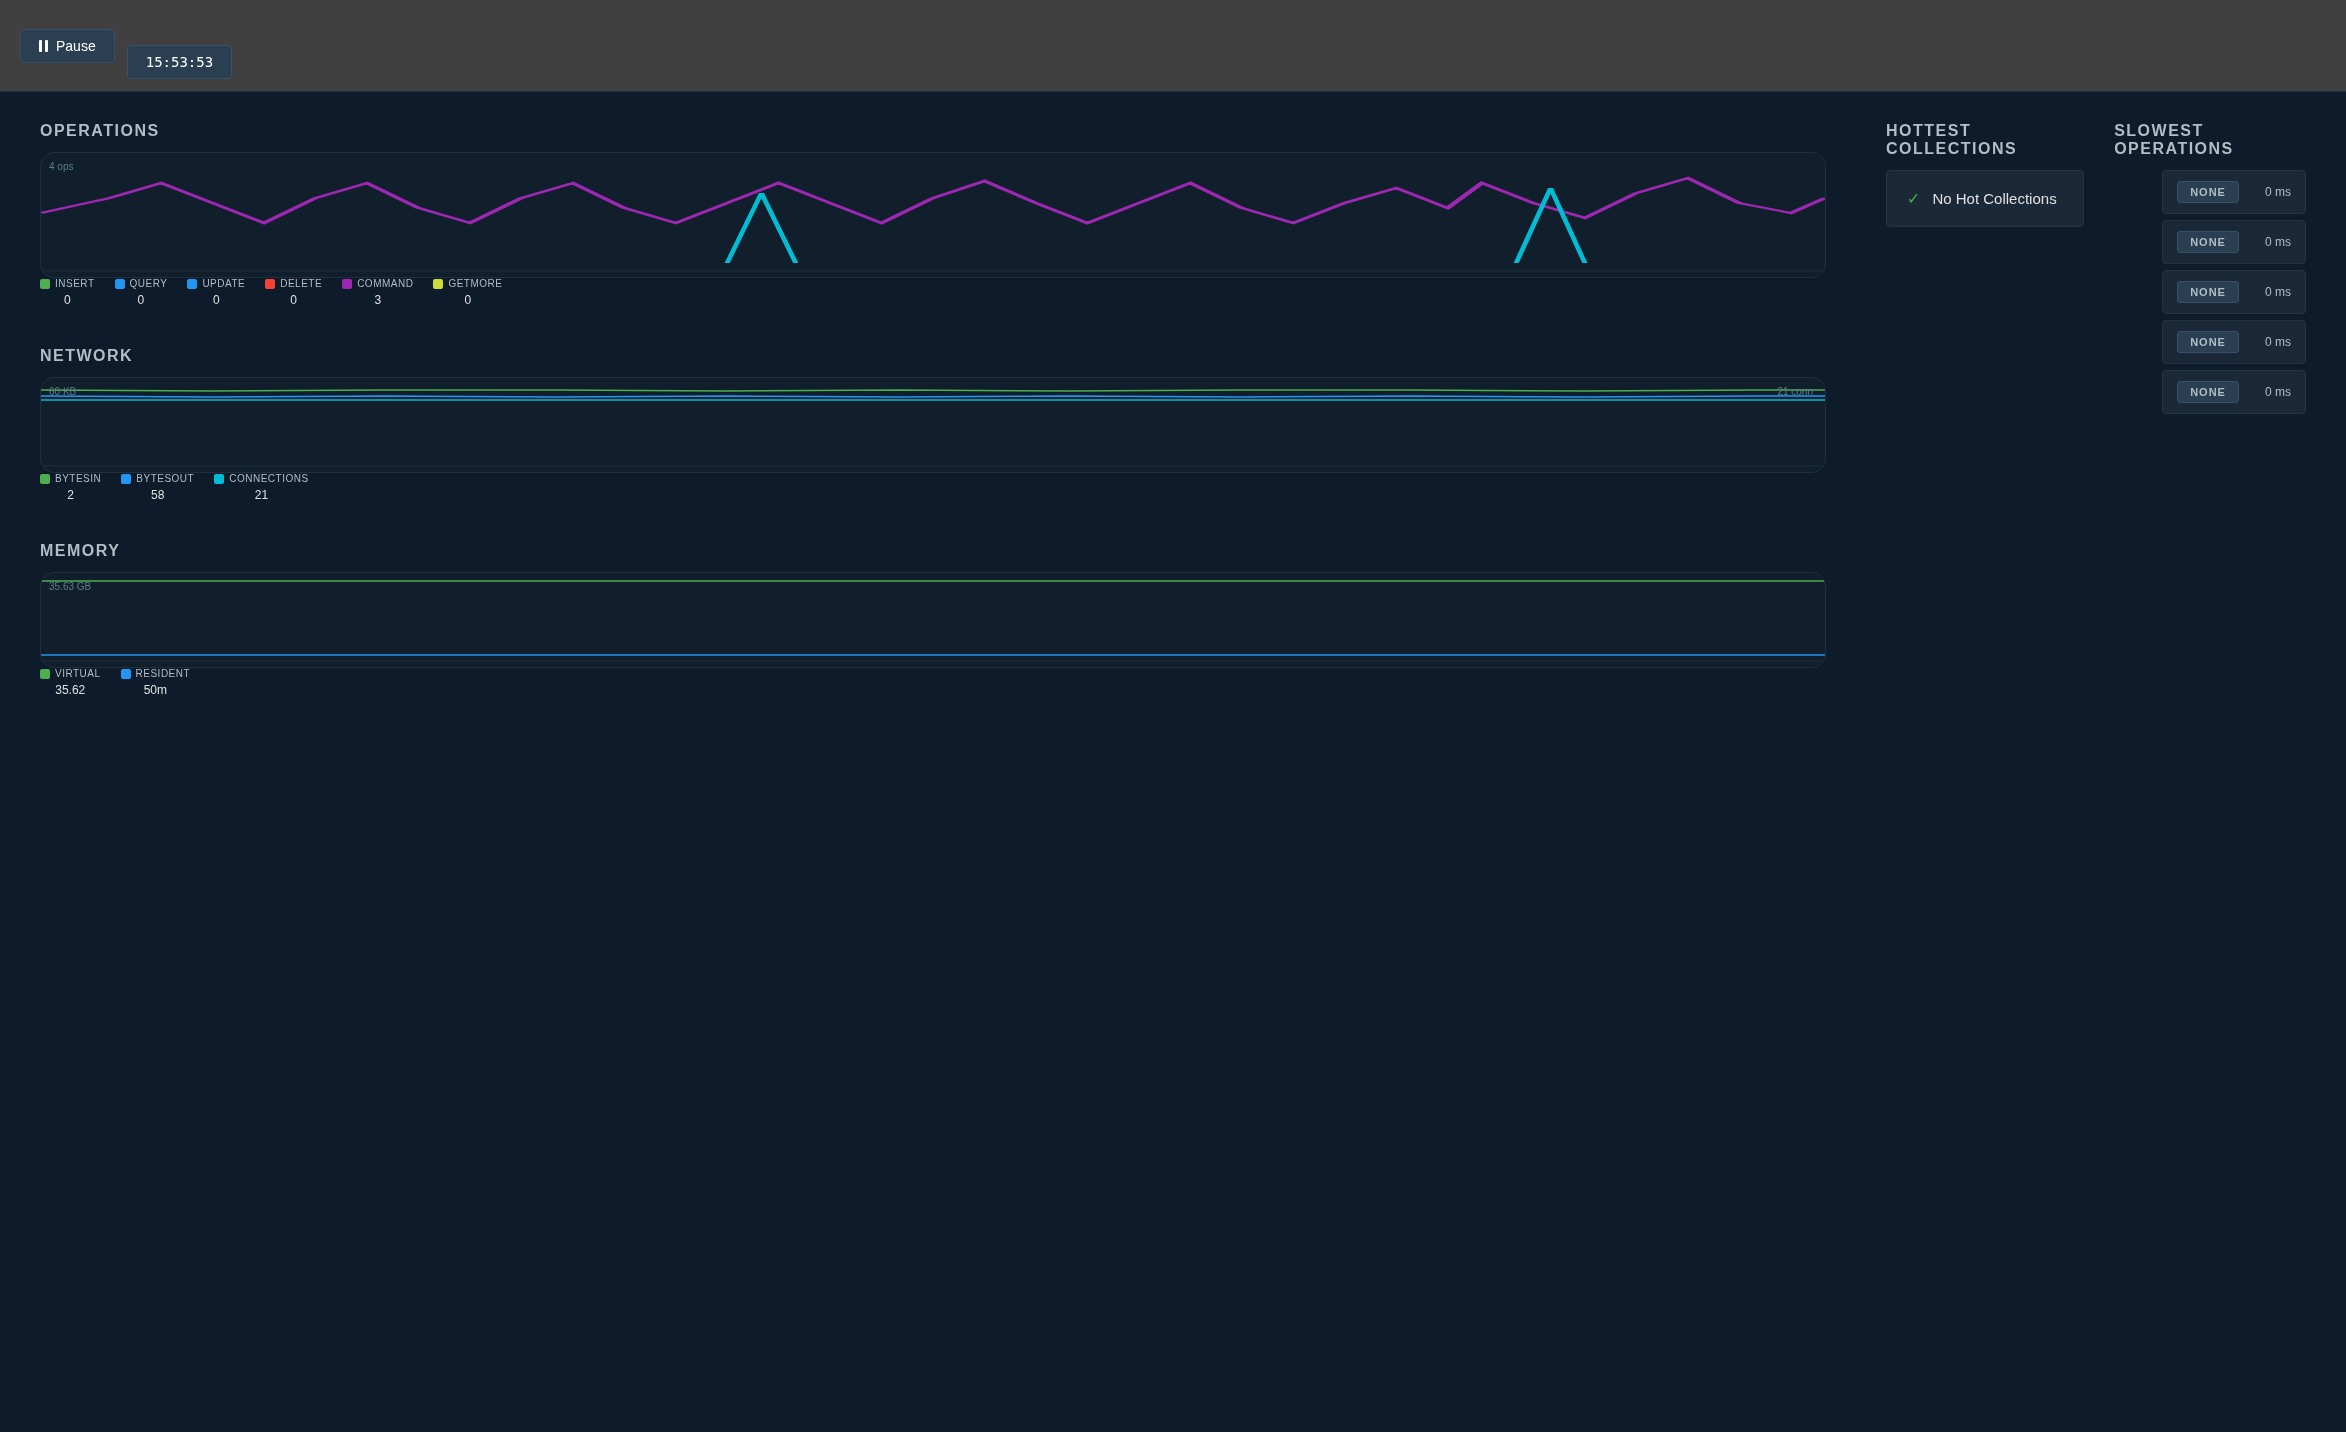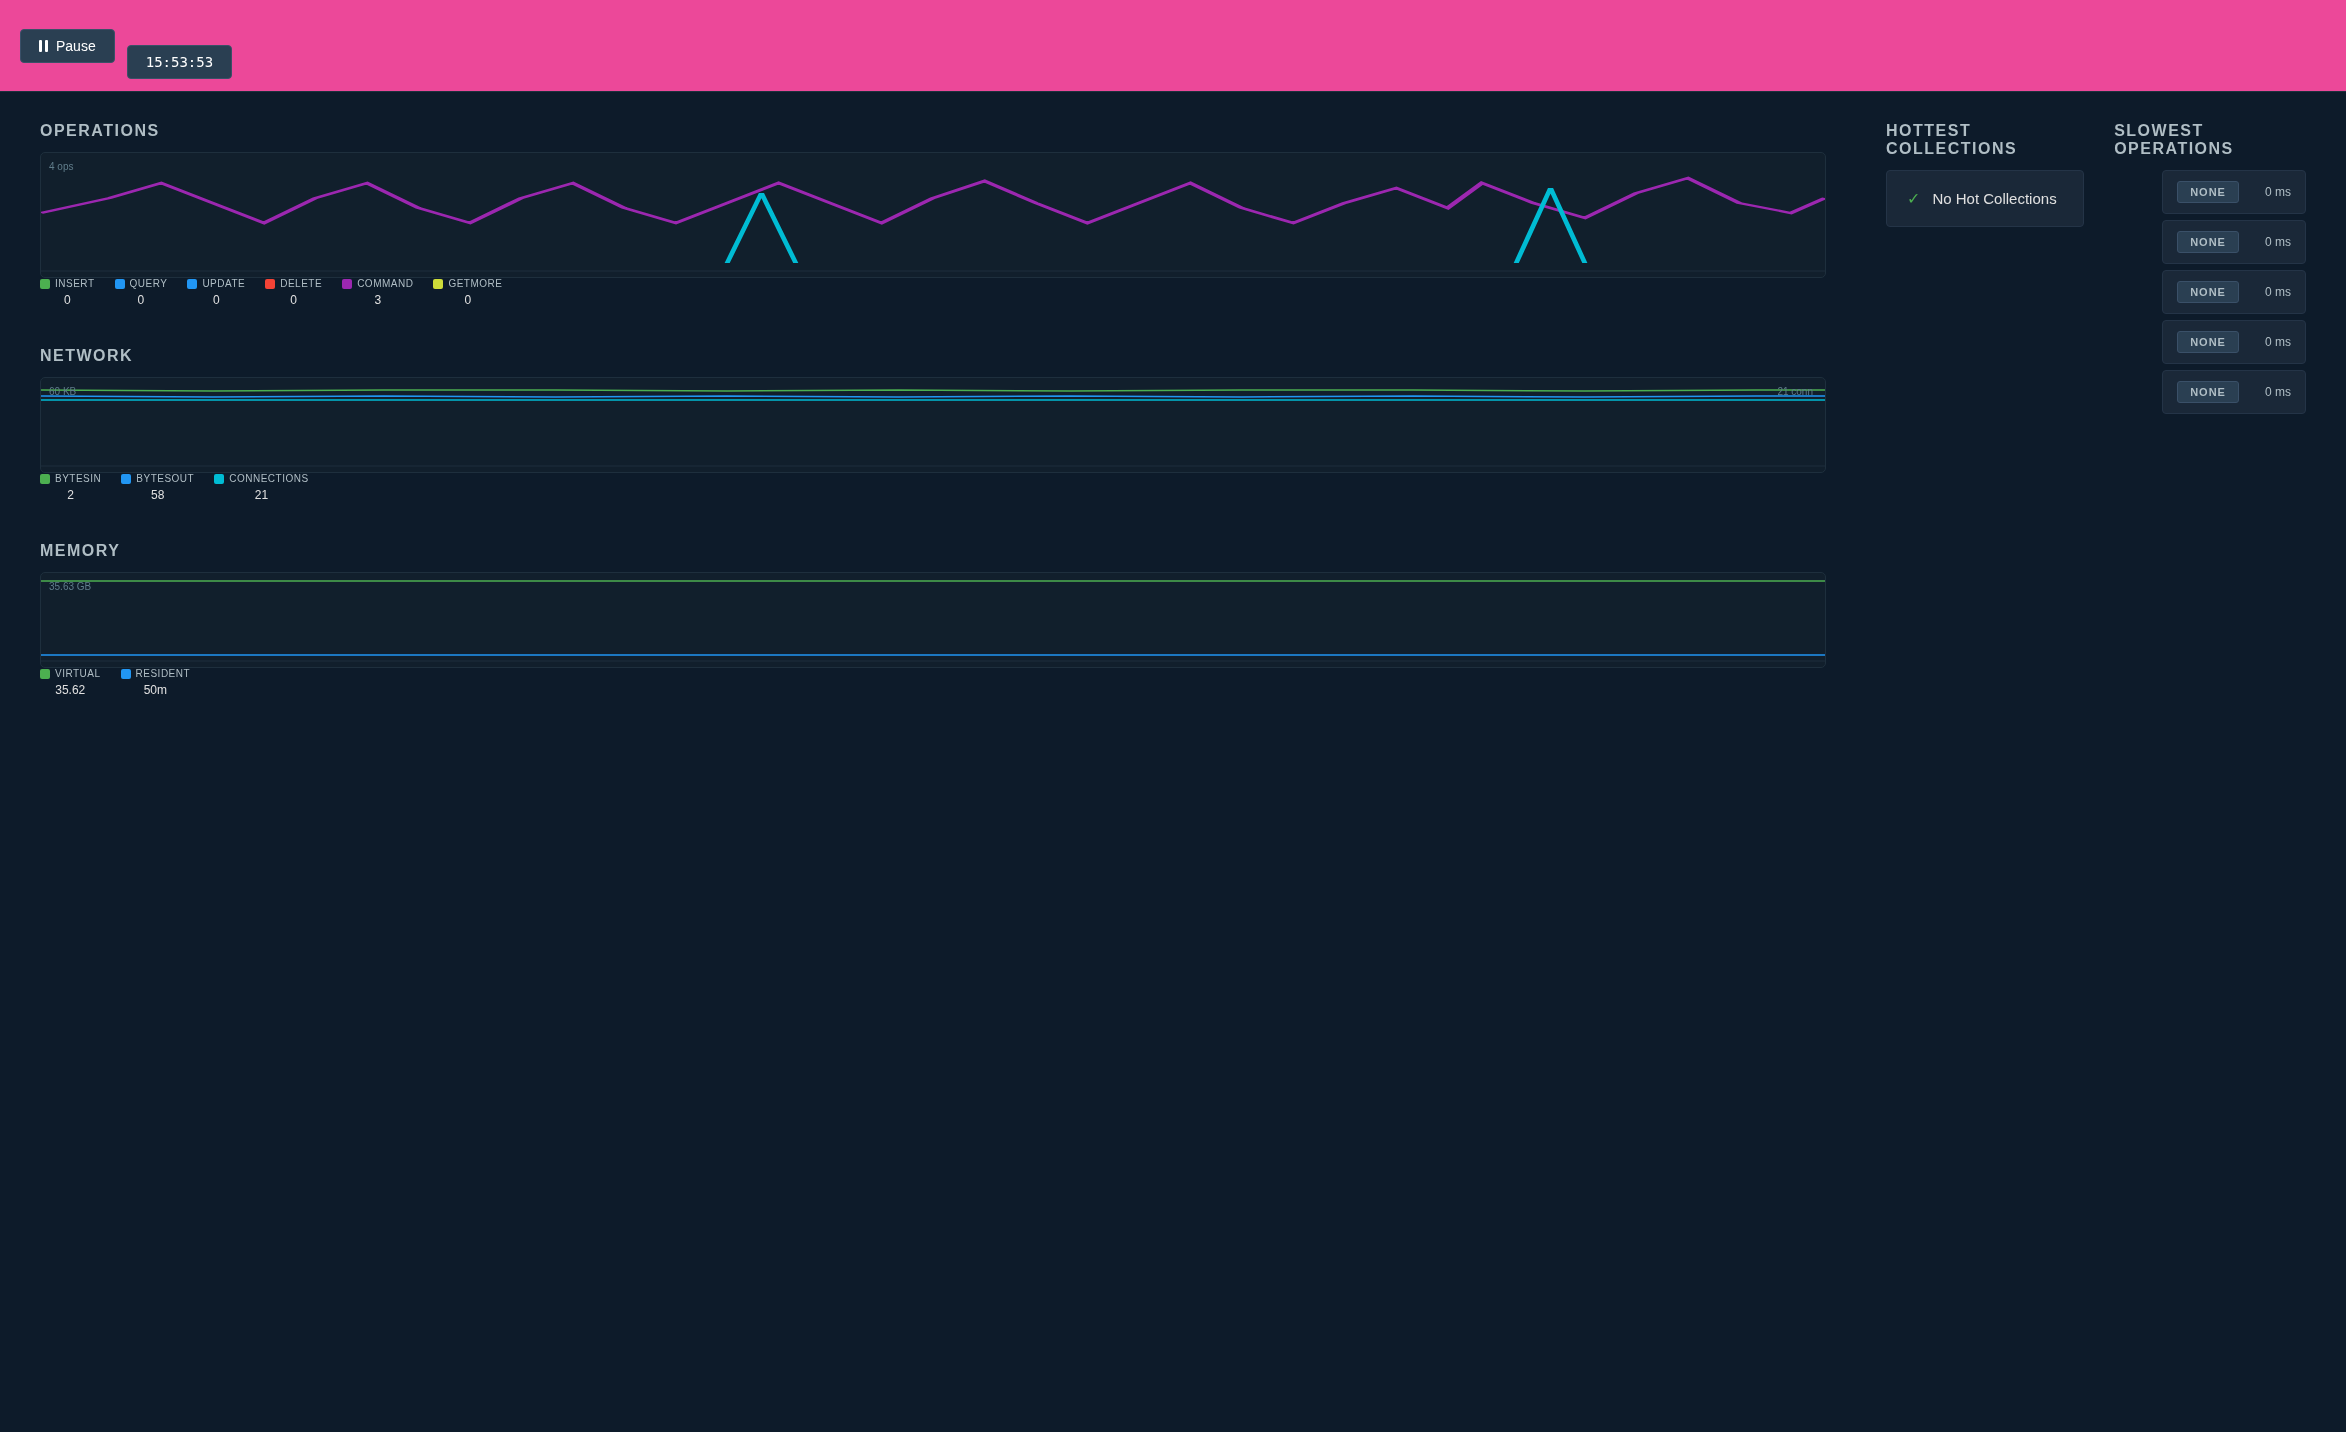--- a/index.html
+++ b/index.html
@@ -6,21 +6,21 @@
     body {
       background-color: #0d1b2a;
       color: #e0e0e0;
       font-family: -apple-system, BlinkMacSystemFont, 'Segoe UI', sans-serif;
       min-height: 100vh;
       padding: 0;
     }
 
     
     .topbar {
-      background-color: #ec4899;
+      background-color: #404040;
       padding: 12px 20px;
       display: flex;
       align-items: center;
       gap: 12px;
       border-bottom: 1px solid #1e2f3d;
     }
     .pause-btn {
       background-color: #2a3f52;
       border: 1px solid #3a5068;
       color: #fff;
@@ -87,21 +87,21 @@
       text-transform: uppercase;
     }
 
     
     .chart-container {
       position: relative;
     }
     .chart-area {
       background-color: #111f2c;
       border: 1px solid #1e2f3d;
-      border-radius: 5px;
+      border-radius: 14px;
       position: relative;
       overflow: hidden;
     }
     .chart-label-y {
       position: absolute;
       left: 8px;
       top: 8px;
       font-size: 10px;
       color: #607d8b;
     }

